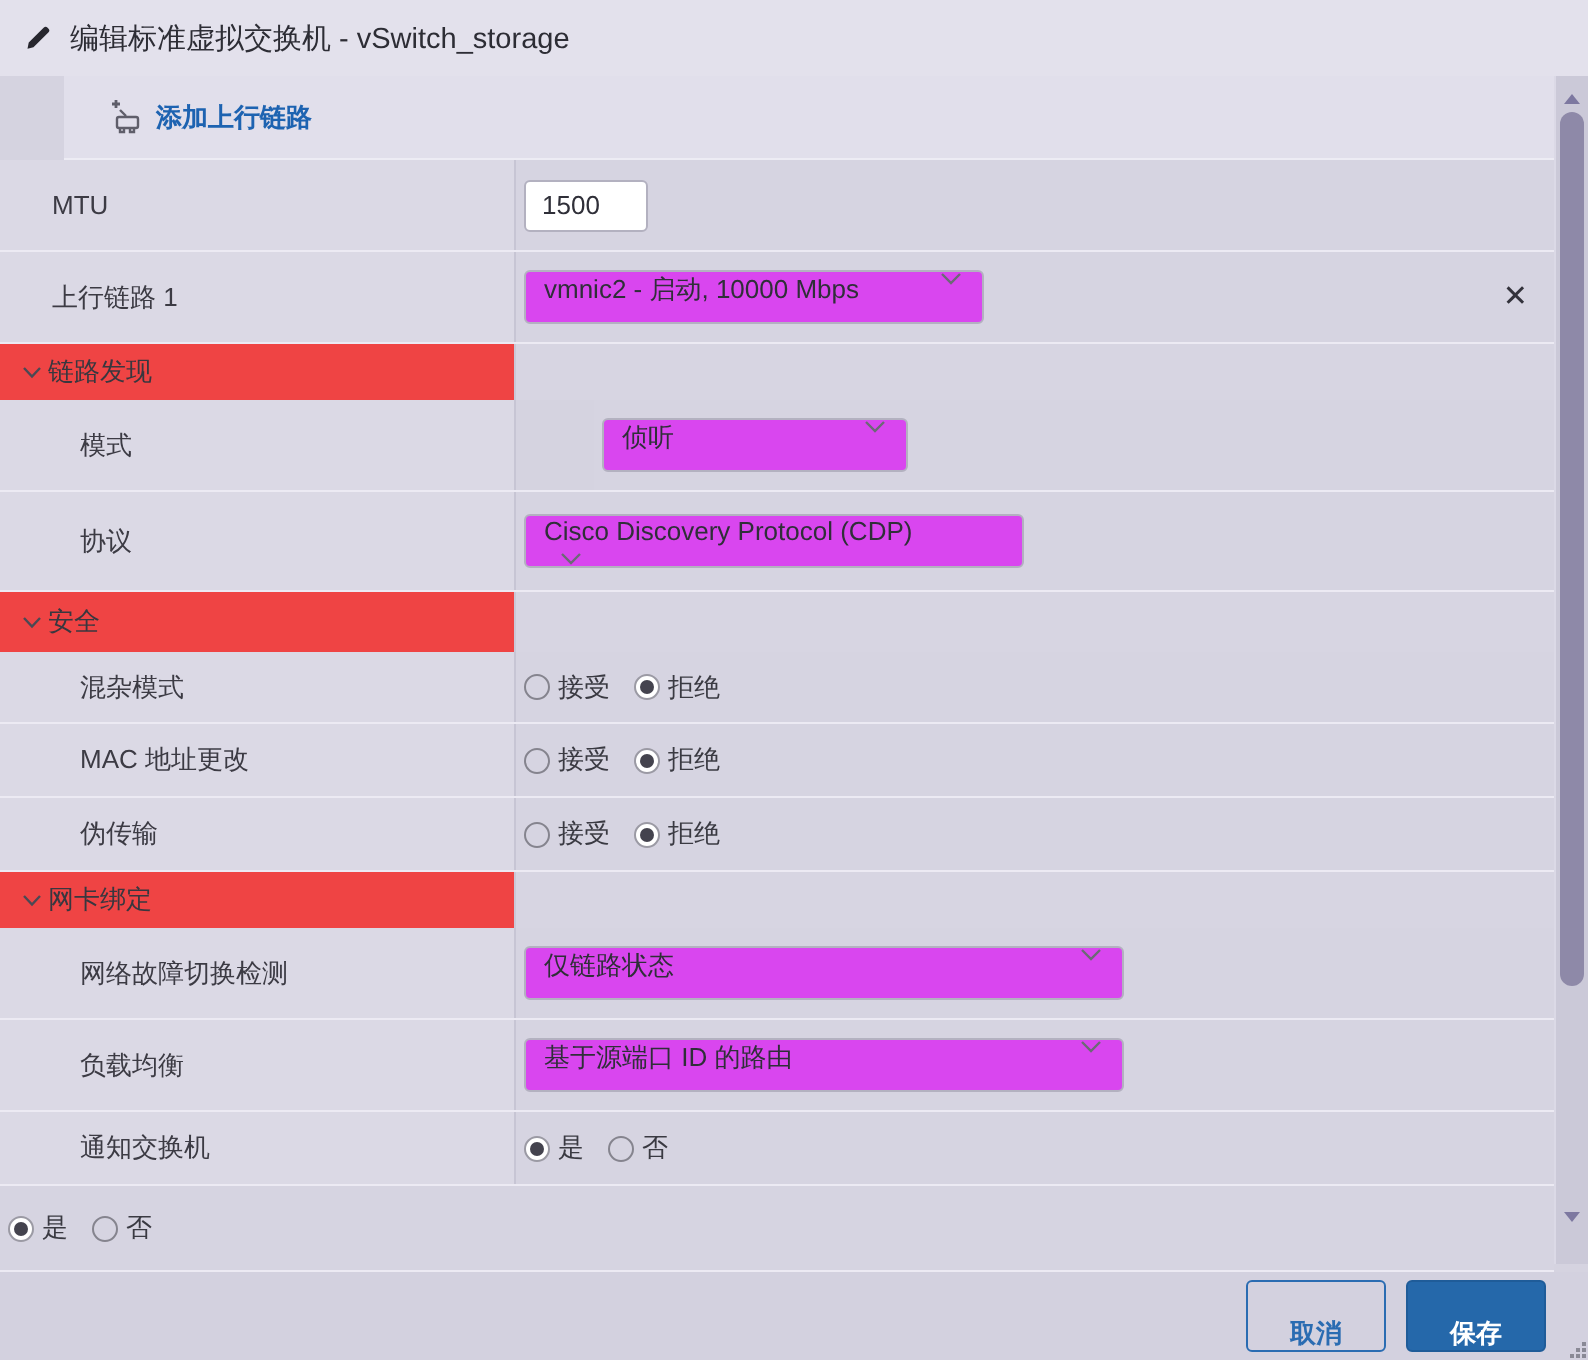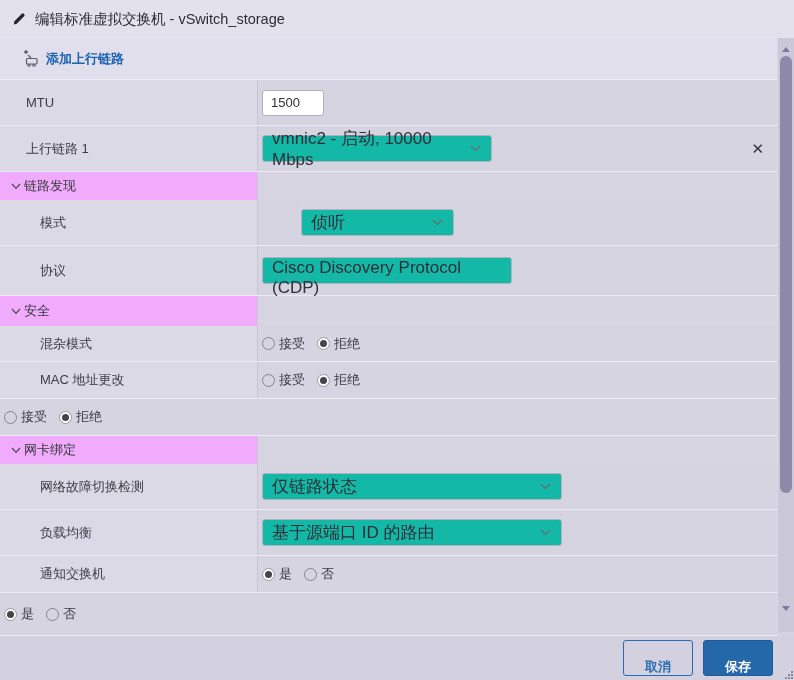--- a/index.html
+++ b/index.html
@@ -15,58 +15,58 @@
     height:38px; background:#e3e1ec;
     display:flex; align-items:center; gap:9px;
     padding:0 12px; font-size:14.5px; color:#2d2d35;
   }
   .titlebar svg { flex:0 0 auto; }
   
   .scrollbody { position:absolute; top:38px; left:0; width:777px; }
   .link-row {
     height:42px; background:#e1dfeb;
     display:flex; align-items:center; gap:7px;
-    padding-left:22px; border-bottom:1px solid #edecf4;
+    padding-left:22px; border-bottom:1px solid #edecf4;margin-left:32px;
   }
   .link {
     color:#1d63b1; font-size:13px; font-weight:bold; cursor:pointer;
   }
   .row { display:flex; border-bottom:1px solid #eceaf3; }
   .label-col {
     width:258px; flex:0 0 258px; background:#dbd9e5;
     border-right:1px solid #c7c5d4;
     display:flex; align-items:center;
     padding-left:26px; font-size:13px; color:#3c3b44;
   }
   .label-col.indent { padding-left:40px; }
   .value-col {
     flex:1; background:#d6d4e1;
     display:flex; align-items:center; padding-left:4px;
   }
   .section-row { display:flex; }
   .section-left {
-    width:258px; flex:0 0 258px; background:#f0abfc;
+    width:258px; flex:0 0 258px; background:#ef4444;
     border-right:1px solid #cac8d7;
     display:flex; align-items:center; gap:3px;
     padding-left:11px; font-size:13px; color:#38373f;
     cursor:pointer;
   }
   .section-right { flex:1; background:#d7d5e2; }
   
   .text-input {
     width:62px; height:26px; background:#fff;
     border:1px solid #b3b1c0; border-radius:3px;
     font:13px "Liberation Sans","DejaVu Sans",sans-serif;
     color:#2f2f38; padding:0 8px; outline:none;
   }
   .select {
-    height:27px; background:#14b8a6;
+    height:27px; background:#d946ef;
     border:1px solid #b3b1c0; border-radius:3px;
-    display:flex; align-items:center; justify-content:space-between;
-    padding:0 10px 0 9px; font-size:17px; color:#2f2f38; cursor:pointer;
+    display:flex; justify-content:space-between;
+    padding:0 10px 0 9px; font-size:13px; color:#2f2f38; cursor:pointer;
   }
   .select .chev { flex:0 0 auto; margin-left:8px; }
   .w-uplink { width:230px; }
   .w-mode { width:153px; }
   .w-proto { width:250px;flex-direction:column; }
   .w-team { width:300px; }
   .remove-x {
     margin-left:auto; margin-right:13px;
     font-size:15px; color:#33323b; cursor:pointer;
     background:none; border:none; line-height:1;
@@ -238,20 +238,21 @@
           <span class="radio-label">接受</span>
         </label>
         <label class="radio-opt">
           <span class="radio selected"></span>
           <span class="radio-label">拒绝</span>
         </label>
       </div>
     </div>
 
     <div class="row" style="height:37px;">
+      <div class="label-col indent">伪传输</div>
       <div class="value-col">
         <label class="radio-opt">
           <span class="radio"></span>
           <span class="radio-label">接受</span>
         </label>
         <label class="radio-opt">
           <span class="radio selected"></span>
           <span class="radio-label">拒绝</span>
         </label>
       </div>

